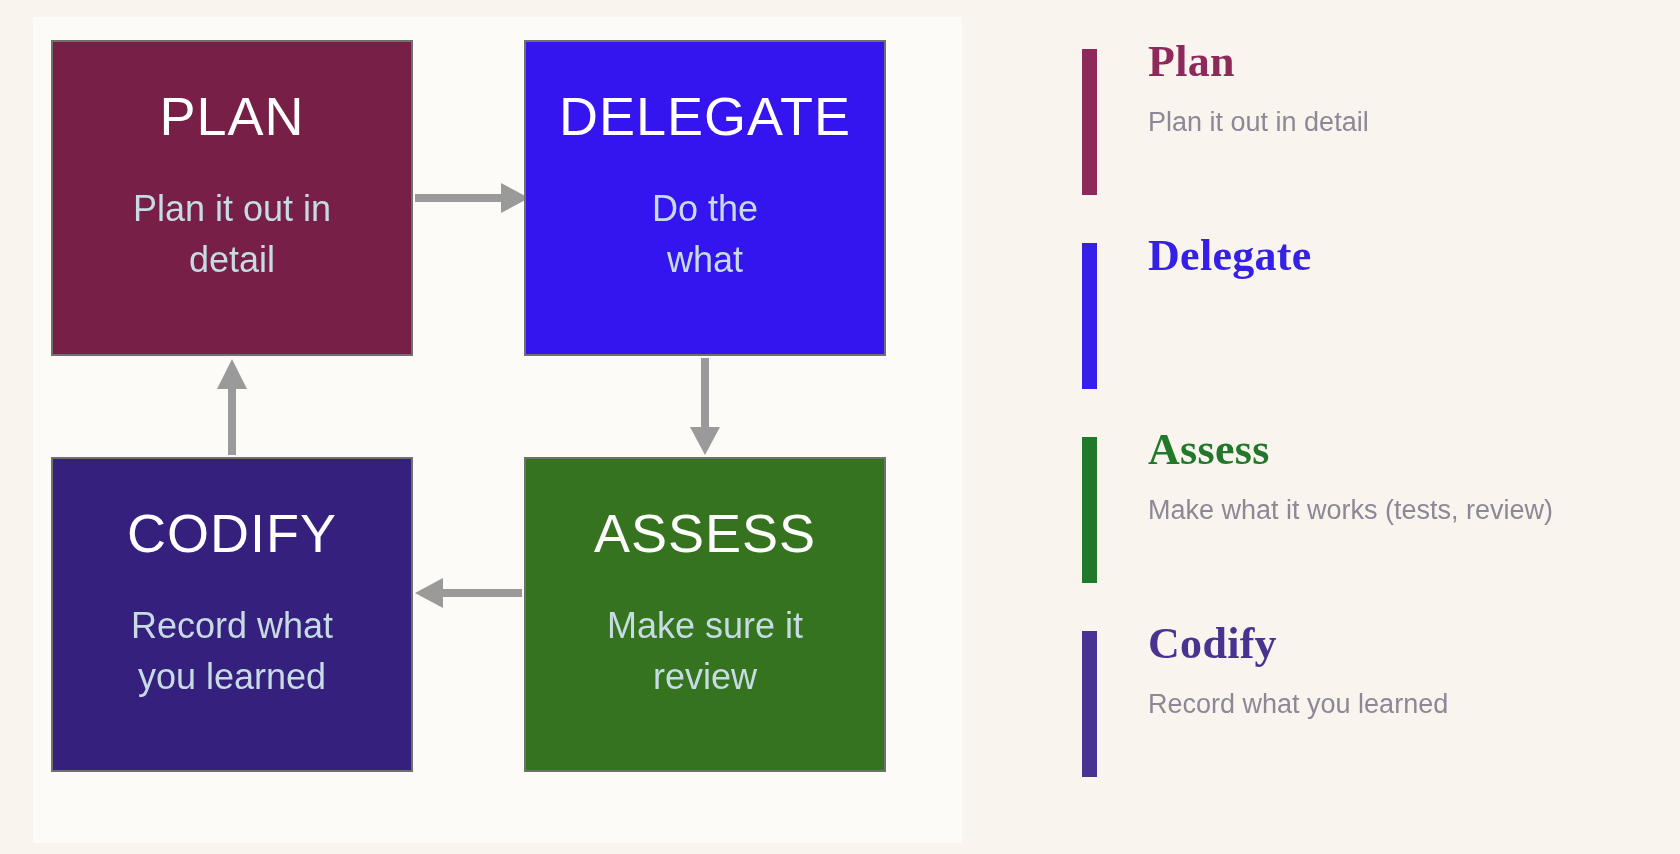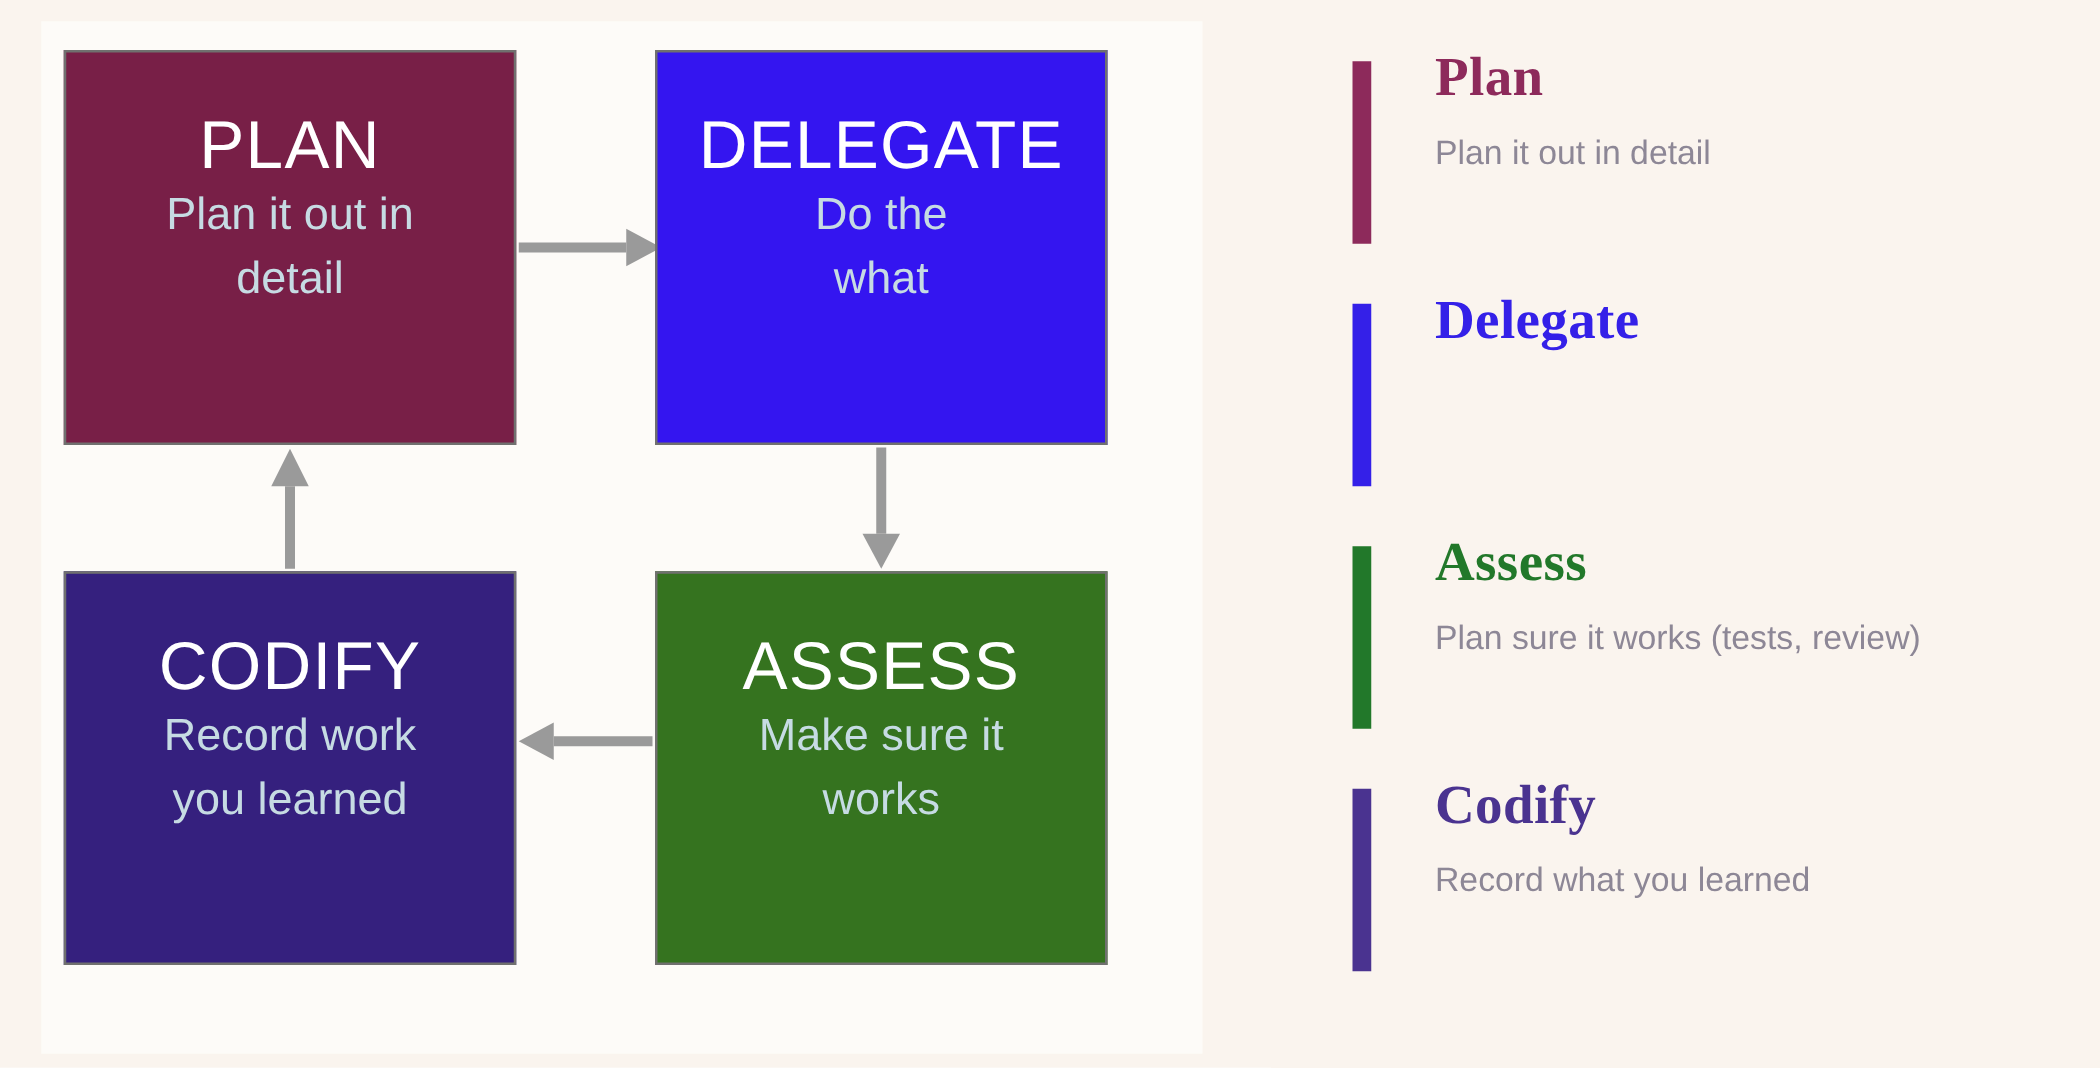--- a/index.html
+++ b/index.html
@@ -49,20 +49,21 @@
     color: #ffffff;
     letter-spacing: 1px;
     line-height: 1.05;
     margin-top: 46px;
   }
   .flow-box .box-sub {
     font-size: 36px;
     font-weight: 400;
     color: #c6dbe3;
     line-height: 1.42;
+    margin-top: 38px;
     padding: 0 18px;
     white-space: pre-line;
   }
 
   
   #box-plan      { left: 18px;  top: 23px;  width: 362px; height: 316px; }
   #box-delegate  { left: 491px; top: 23px;  width: 362px; height: 316px; }
   #box-codify    { left: 18px;  top: 440px; width: 362px; height: 315px; }
   #box-assess    { left: 491px; top: 440px; width: 362px; height: 315px; }
 
@@ -149,49 +150,49 @@
     </div>
 
     <div class="flow-box" id="box-delegate" style="background-color: rgb(52, 21, 240);">
       <div class="box-title">DELEGATE</div>
       <div class="box-sub">Do the
 what</div>
     </div>
 
     <div class="flow-box" id="box-codify" style="background-color: rgb(53, 32, 126);">
       <div class="box-title">CODIFY</div>
-      <div class="box-sub">Record work
+      <div class="box-sub">Record what
 you learned</div>
     </div>
 
     <div class="flow-box" id="box-assess" style="background-color: rgb(53, 115, 31);">
       <div class="box-title">ASSESS</div>
       <div class="box-sub">Make sure it
-works</div>
+review</div>
     </div>
 
   </div>
 
   <div id="legend">
 
     <div class="legend-item">
       <span class="legend-bar" style="background-color: rgb(141, 42, 91);"></span>
       <div class="legend-title" style="color: rgb(141, 42, 91);">Plan</div>
       <div class="legend-desc">Plan it out in detail</div>
     </div>
 
     <div class="legend-item">
       <span class="legend-bar" style="background-color: rgb(52, 32, 232);"></span>
       <div class="legend-title" style="color: rgb(52, 32, 232);">Delegate</div>
     </div>
 
     <div class="legend-item">
       <span class="legend-bar" style="background-color: rgb(34, 120, 42);"></span>
       <div class="legend-title" style="color: rgb(34, 120, 42);">Assess</div>
-      <div class="legend-desc">Plan sure it works (tests, review)</div>
+      <div class="legend-desc">Make what it works (tests, review)</div>
     </div>
 
     <div class="legend-item">
       <span class="legend-bar" style="background-color: rgb(74, 51, 144);"></span>
       <div class="legend-title" style="color: rgb(74, 51, 144);">Codify</div>
       <div class="legend-desc">Record what you learned</div>
     </div>
 
   </div>
 

